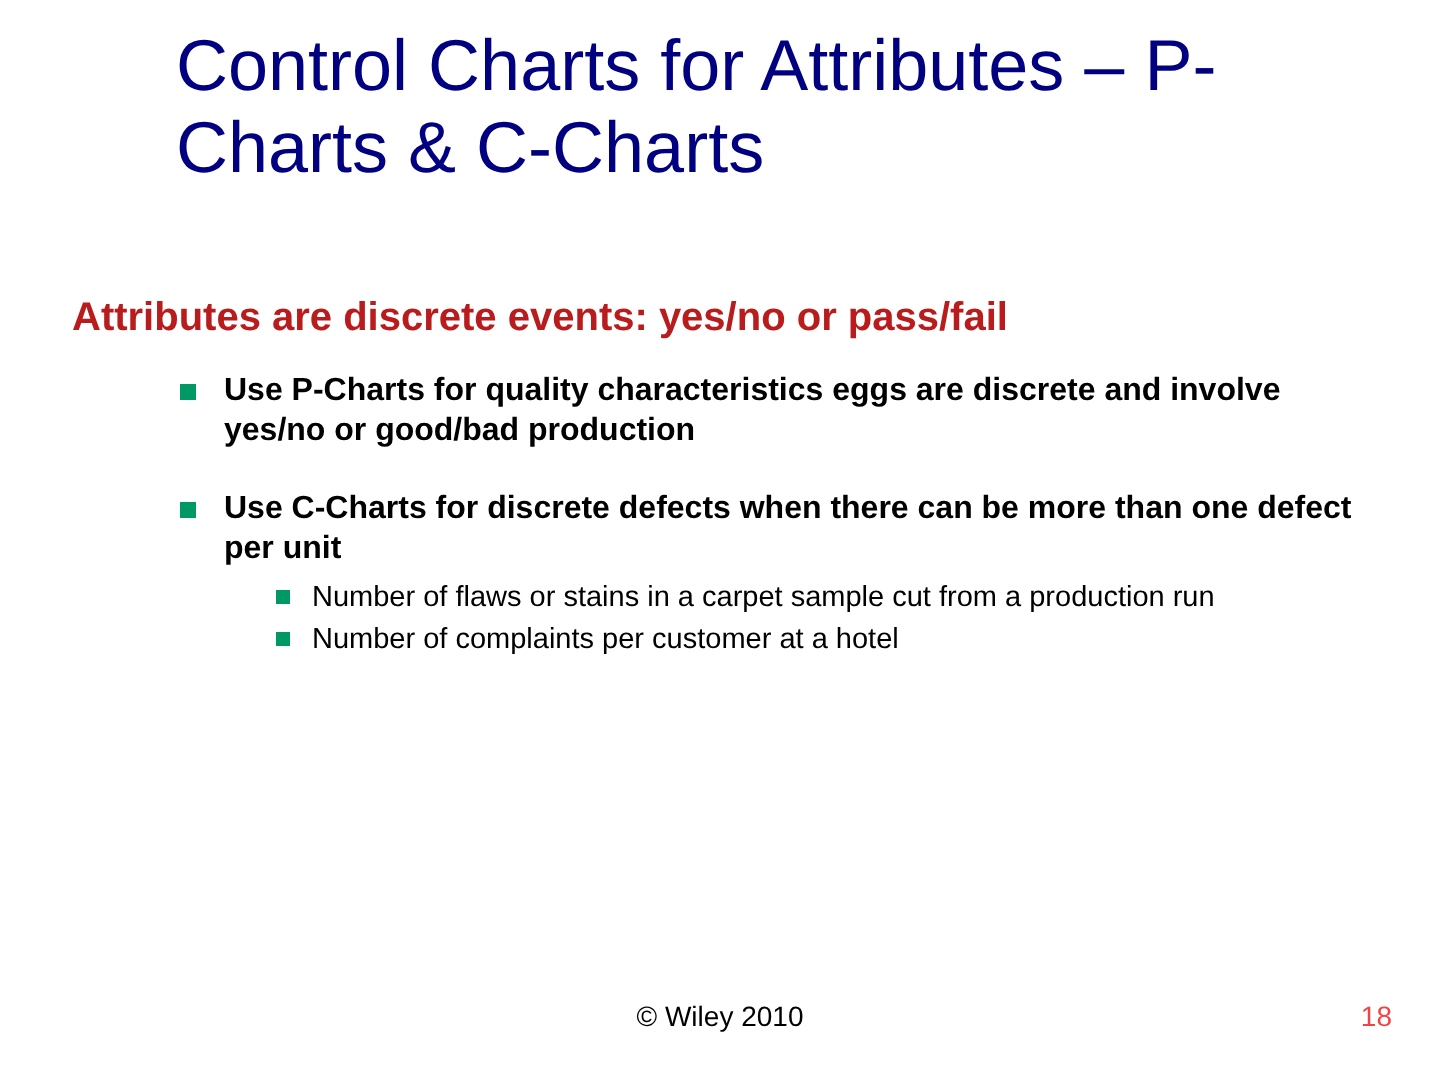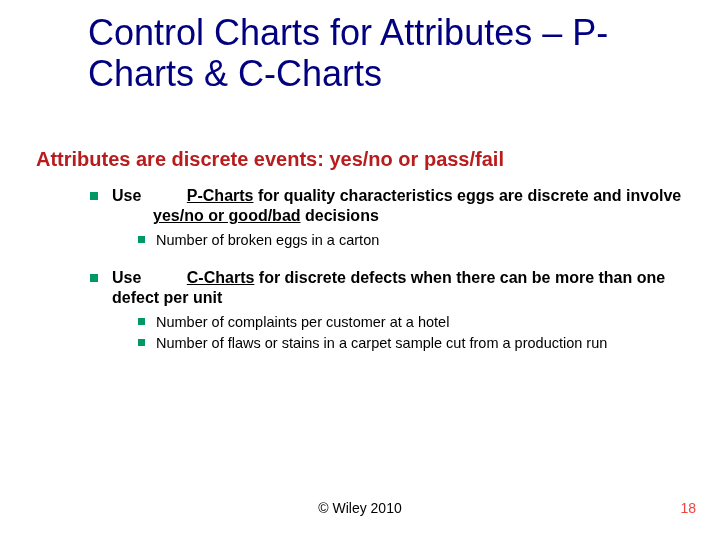--- a/index.html
+++ b/index.html
@@ -78,22 +78,20 @@
   .lvl2::before {
     content: "";
     position: absolute;
     left: 2px;
     top: 5px;
     width: 7px;
     height: 7px;
     background: #009966;
   }
   .underline {
-    text-decoration: underline;
-    margin-left: 41px;
   }
   .footer-center {
     position: absolute;
     left: 0;
     right: 0;
     bottom: 24px;
     text-align: center;
     font-size: 14px;
     color: #000;
     margin-top: 38px;
@@ -111,31 +109,30 @@
 
 <div class="slide">
 
   <div class="title">Control Charts for Attributes – P-Charts &amp; C-Charts</div>
 
   <div class="intro">Attributes are discrete events: yes/no or pass/fail</div>
 
   <div class="content">
 
     <div class="lvl1">
-      <span>Use </span><span class="underline">P-Charts</span><span> for quality characteristics eggs are discrete and involve </span><span class="underline">yes/no or good/bad</span><span> decisions</span>
+      <span>Use </span><span class="underline">P-Charts</span><span> for quality characteristics eggs are discrete and involve </span><span class="underline">yes/no or good/bad</span><span> production</span>
       <div class="lvl2-group">
-        <div class="lvl2">Number of broken eggs in a carton</div>
       </div>
     </div>
 
     <div class="lvl1">
       <span>Use </span><span class="underline">C-Charts</span><span> for discrete defects when there can be more than one defect per unit</span>
       <div class="lvl2-group">
+        <div class="lvl2">Number of flaws or stains in a carpet sample cut from a production run</div>
         <div class="lvl2">Number of complaints per customer at a hotel</div>
-        <div class="lvl2">Number of flaws or stains in a carpet sample cut from a production run</div>
       </div>
     </div>
 
   </div>
 
   <div class="footer-center">© Wiley 2010</div>
   <div class="footer-right">18</div>
 
 </div>
 

